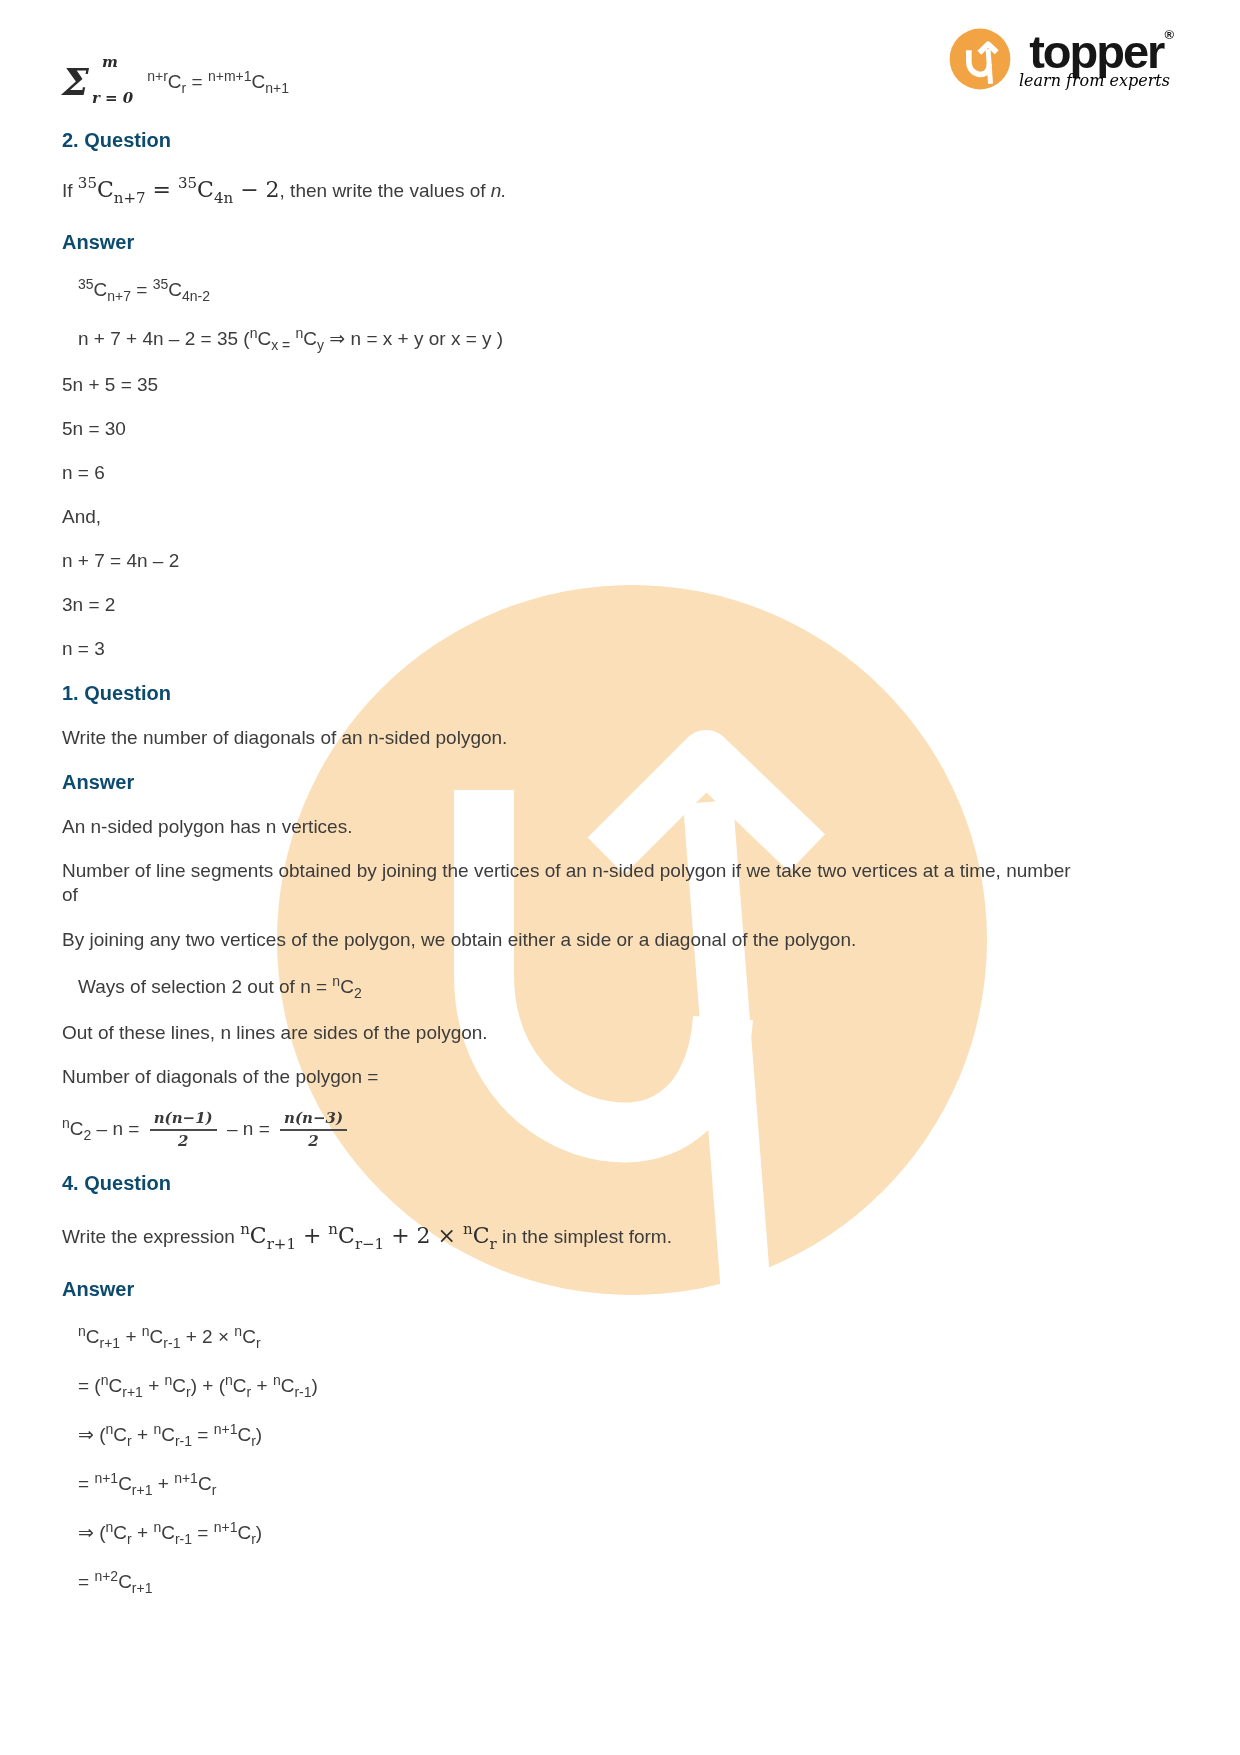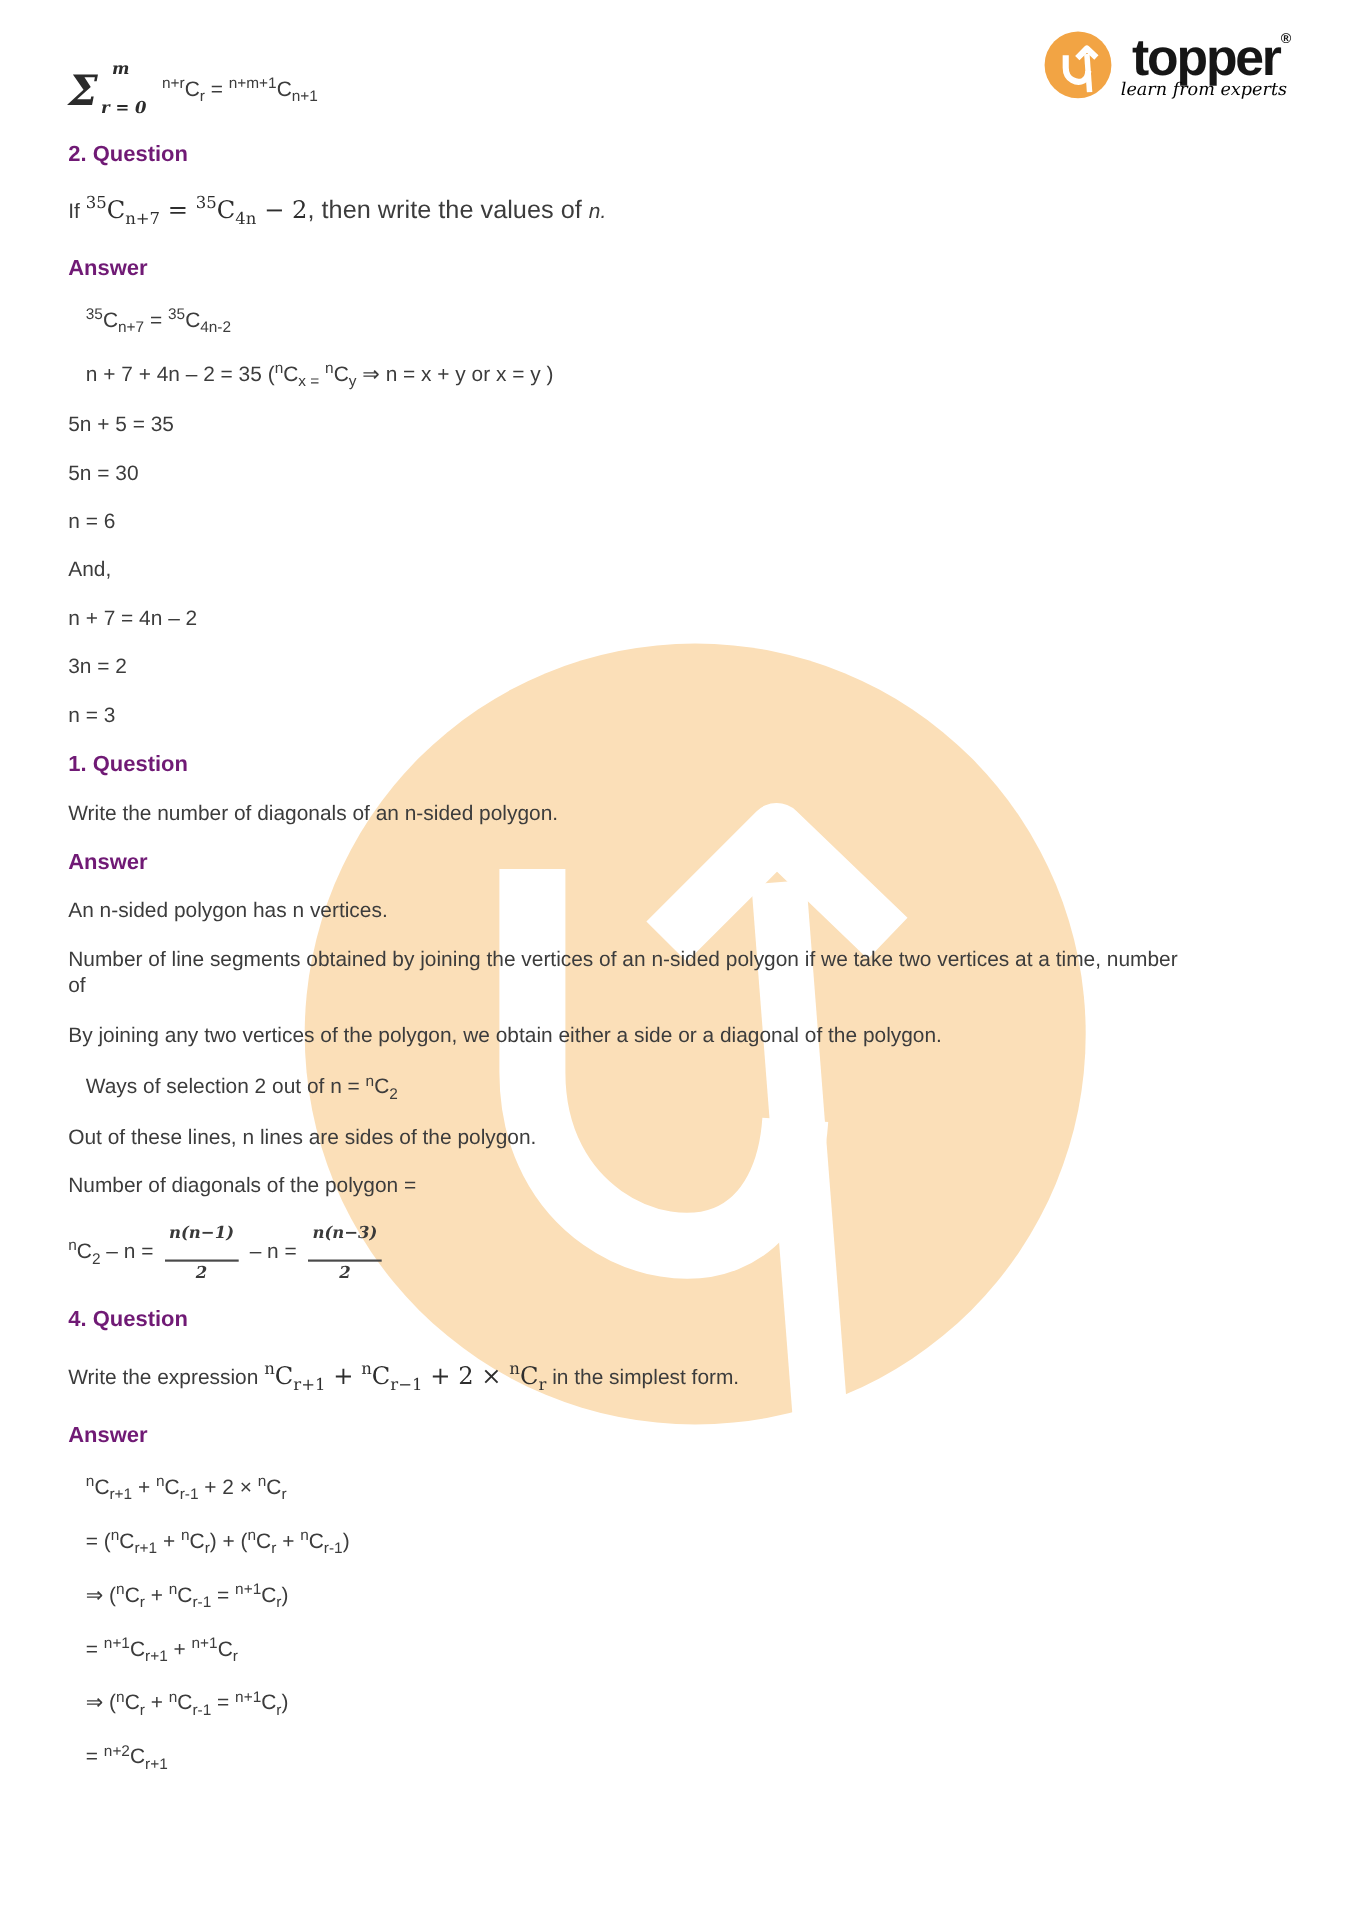--- a/index.html
+++ b/index.html
@@ -37,21 +37,21 @@
     font-size: 16px; color: #000000; margin-top: -4px; margin-right: 4px;
   }
 
   
   .content {
     position: relative; z-index: 1;
     padding: 56px 58px 0 62px;
     color: #3c3c3c;
   }
   .h {
-    font-size: 20px; font-weight: 700; color: #701a75;
+    font-size: 20px; font-weight: 700; color: #0c4a6e;
     line-height: 24px; margin: 0 0 21px 0;
   }
   .t  { font-size: 19px; line-height: 23px; margin: 16px 0 21px 0; color: #3c3c3c; }
   .m  { font-size: 19px; line-height: 30px; margin: 0 0 19px 16px; color: #3c3c3c; }
   .qser { font-size: 19px; line-height: 36px; margin: 0 0 24px 0; color: #3c3c3c; }
   .fr-line { margin: 0 0 20px 0; }
 
   sup { font-size: 14px; vertical-align: 7px;  line-height: 0; }
   sub { font-size: 14px; vertical-align: -5px; line-height: 0; }
 
@@ -74,21 +74,21 @@
   }
   .lim-top { margin-left: 10px; }
   .sans-math { font-size: 19px; color: #3c3c3c; }
 
   
   .frac {
     display: inline-block; vertical-align: middle; text-align: center;
     font-family: "DejaVu Serif", serif; font-style: italic; font-weight: 700;
     font-size: 15px; color: #3a3a3a; margin: 0 5px; line-height: 1.25;
   }
-  .frac .fn { display: block; border-bottom: 2px solid #4a4a4a; padding: 0 4px 15px; }
+  .frac .fn { display: block; border-bottom: 2px solid #4a4a4a; padding: 0 4px 1px; }
   .frac .fd { display: block; padding-top: 1px; }
 </style>
 </head>
 <body>
 
 <div class="page">
 
   <svg class="watermark" viewBox="0 0 1240 1755" xmlns="http://www.w3.org/2000/svg" aria-hidden="true">
     <circle cx="632" cy="940" r="355" fill="#fbdfb8"></circle>
     <g stroke="#ffffff" fill="none" stroke-linecap="butt">
@@ -122,21 +122,21 @@
       <span class="sigma">Σ</span>
       <span class="limits">
         <span class="lim-top">m</span>
         <span class="lim-bot">r = 0</span>
       </span>
       <span class="sans-math"><sup>n+r</sup>C<sub>r</sub> = <sup>n+m+1</sup>C<sub>n+1</sub></span>
     </div>
 
     <div class="h">2. Question</div>
     <p class="qser" style="line-height:34px; margin-bottom:22px;">
-      <span style="font-size:19px;">If </span><span class="math-serif"><sup>35</sup>C<sub>n+7</sub> = <sup>35</sup>C<sub>4n</sub> − 2</span><span style="font-size:23px;">, then write the values of </span><span class="var-italic" style="font-size:19px;">n.</span>
+      <span style="font-size:19px;">If </span><span class="math-serif"><sup>35</sup>C<sub>n+7</sub> = <sup>35</sup>C<sub>4n</sub> − 2</span><span style="font-size:19px;">, then write the values of </span><span class="var-italic" style="font-size:19px;">n.</span>
     </p>
     <div class="h">Answer</div>
 
     <p class="m"><sup>35</sup>C<sub>n+7</sub> = <sup>35</sup>C<sub>4n-2</sub></p>
     <p class="m">n + 7 + 4n – 2 = 35 (<sup>n</sup>C<sub>x =</sub> <sup>n</sup>C<sub>y</sub> ⇒ n = x + y or x = y )</p>
     <p class="t">5n + 5 = 35</p>
     <p class="t">5n = 30</p>
     <p class="t">n = 6</p>
     <p class="t">And,</p>
     <p class="t">n + 7 = 4n – 2</p>

